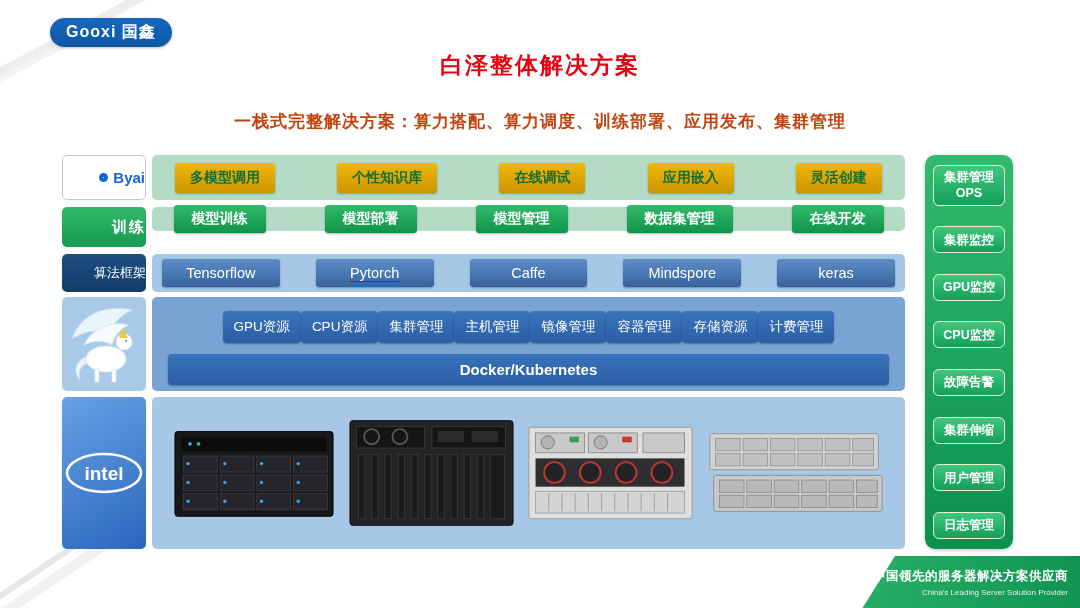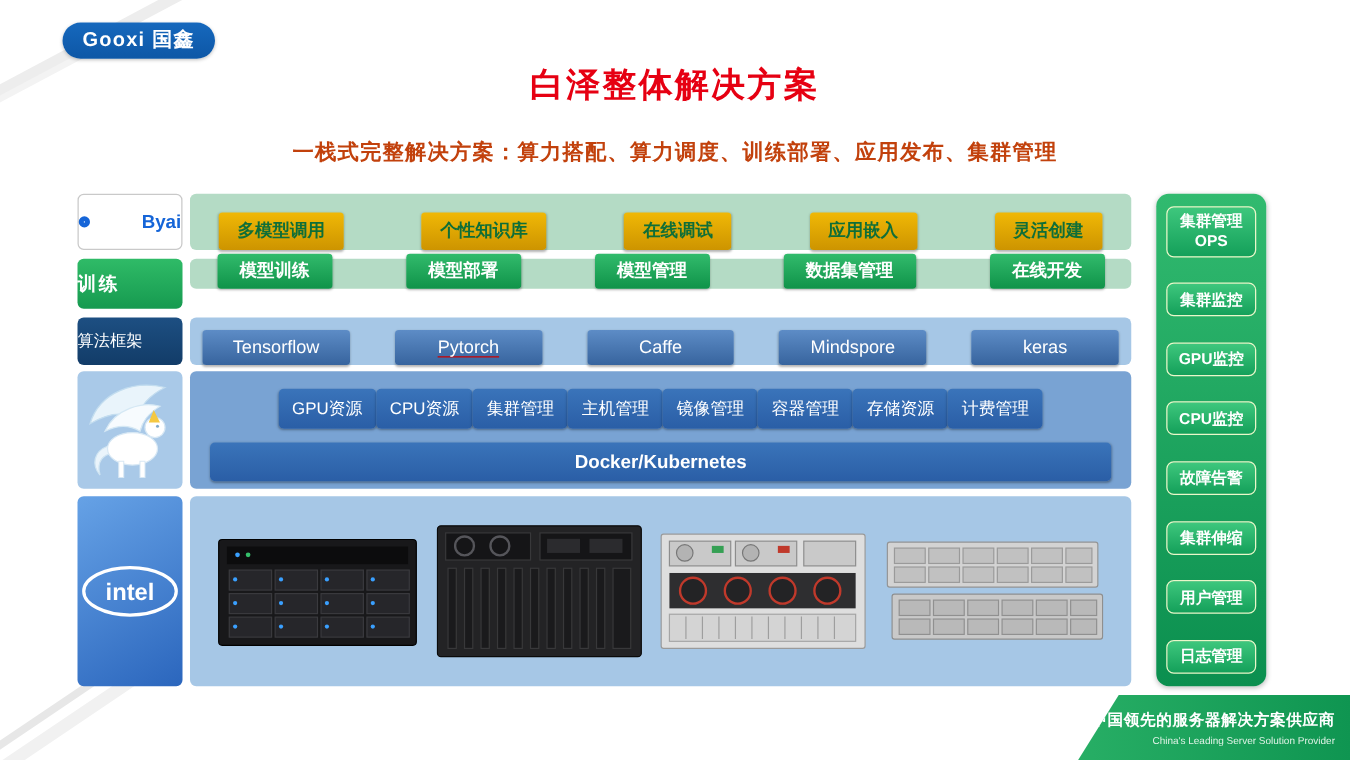--- a/index.html
+++ b/index.html
@@ -17,41 +17,41 @@
   .deco-bl2 { left:-50px; bottom:18px; width:190px; height:10px; transform:rotate(-34deg); background:#f1f1f1;}
 
   .logo-badge {
     position:absolute; left:22px; top:18px; z-index:3;
     background:linear-gradient(#1668bd,#0d57a6); color:#fff;
     padding:4px 16px; border-radius:15px; font-weight:bold; font-size:16px;
     letter-spacing:1px; box-shadow:0 1px 3px rgba(0,0,0,.25);margin-left:28px;
   }
   .title {
     position:absolute; top:50px; left:0; right:0; text-align:center; z-index:2;
-    color:#e60012; font-size:27px; font-weight:bold; letter-spacing:2px;
+    color:#e60012; font-size:23px; font-weight:bold; letter-spacing:2px;
   }
   .subtitle {
     position:absolute; top:110px; left:0; right:0; text-align:center; z-index:2;
     color:#c2410c; font-size:17px; font-weight:600; letter-spacing:1px;
   }
 
   
   .lblbox { position:absolute; left:62px; width:84px; z-index:2; border-radius:5px;
-    display:flex; align-items:center; justify-content:space-between; text-align:center; }
+    display:flex; align-items:center; justify-content:flex-end; text-align:center; }
   .lbl-byai { top:155px; height:45px; background:#fff; border:1px solid #c9c9c9; gap:5px; }
   .byai-dot { width:9px; height:9px; border:4px solid #1565d8; border-radius:50%; background:#fff; display:inline-block; }
   .byai-text { color:#1565d8; font-weight:bold; font-size:15px; }
   .lbl-train { top:207px; height:40px; background:linear-gradient(#2fbb67,#169a50); color:#fff; font-weight:bold; font-size:15px; letter-spacing:2px;}
   .lbl-frame { top:254px; height:38px; background:linear-gradient(#1d4f82,#123c68); color:#fff; font-weight:normal; font-size:13px;}
   .lbl-unicorn { top:297px; height:94px; background:#a9c9e8; overflow:hidden; }
   .lbl-intel { top:397px; height:152px; background:linear-gradient(150deg,#66a2e6,#2b66bd); }
 
   
   .crow { position:absolute; left:152px; width:753px; z-index:2; border-radius:5px; }
-  .flexrow { display:flex; align-items:flex-end; justify-content:space-around; padding:0 10px;gap:36px; }
+  .flexrow { display:flex; align-items:center; justify-content:space-around; padding:0 10px;gap:36px; }
   .row-app { top:155px; height:45px; background:#b4dbc5; }
   .row-train { top:207px; height:24px; background:#b4dbc5; }
   .row-frame { top:254px; height:38px; background:#a6c7e6; }
   .row-res { top:297px; height:94px; background:#79a3d3; }
   .row-hw { top:397px; height:152px; background:#a6c7e6;
     display:flex; align-items:center; justify-content:space-evenly; padding:0 8px; }
 
   .btn { border-radius:3px; text-align:center; box-shadow:0 1px 2px rgba(0,0,0,.3); white-space:nowrap; }
   .btn-gold { background:linear-gradient(#f0b806,#cd9400); color:#0f6e38; font-weight:bold;
     font-size:14px; padding:6px 15px; }

